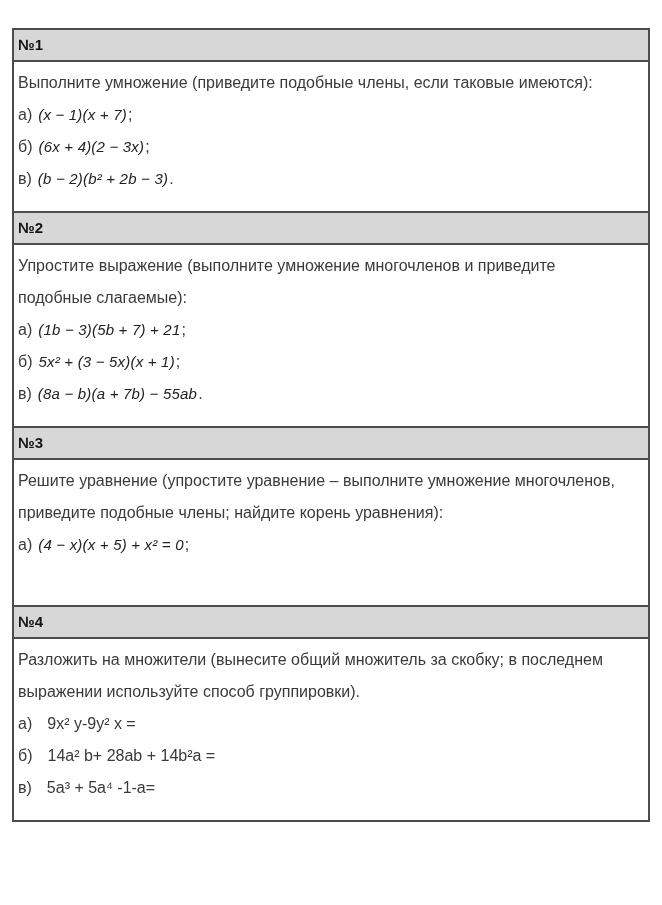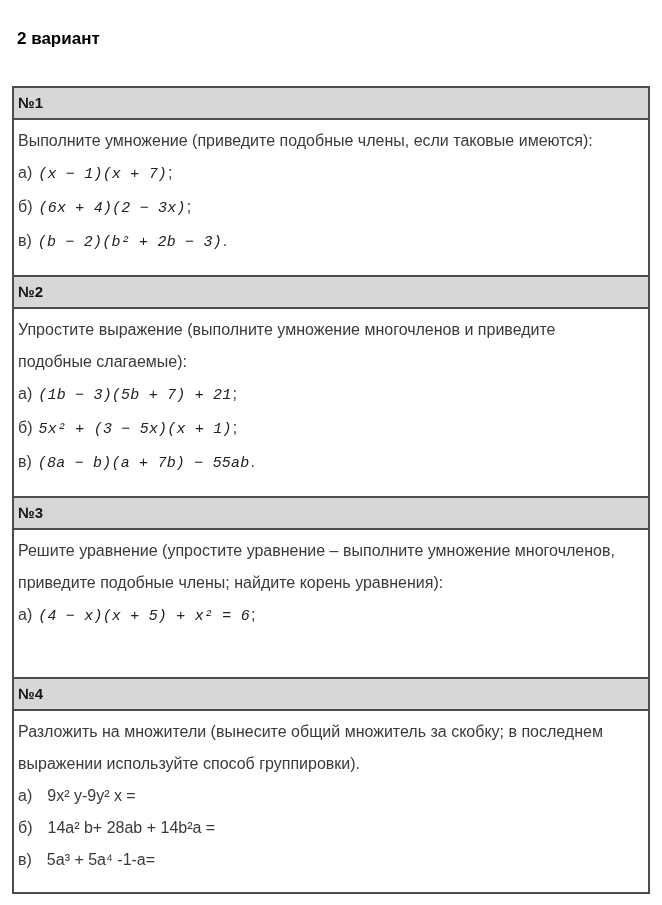--- a/index.html
+++ b/index.html
@@ -37,36 +37,35 @@
     font-size: 16px;
     line-height: 32px;
     vertical-align: top;
     color: #3a3a3a;
   }
   td.content-cell.tall { padding-bottom: 44px; }
   .task-text { max-width: 606px; }
   .item { white-space: nowrap; }
   .item-label { margin-right: 6px; }
   .math-expr {
-    font-family: Liberation Mono, monospace;
+    font-family: Liberation Sans, sans-serif;
     font-style: italic;
     font-size: 15px;
     color: #222222;
     letter-spacing: 0.2px;
   }
   .tail { margin-left: 1px; }
   .plain-item .item-label { margin-right: 15px; }
   .plain-expr { font-size: 16px; color: #3a3a3a; margin-top: 16px; }
 </style>
 </head>
 <body>
 
 <div class="page">
 
-  <h1 class="title">2 вариант</h1>
 
   <table class="tasks">
     <tbody>
 
       <tr>
         <td class="header-cell">№1</td>
       </tr>
       <tr>
         <td class="content-cell">
           <div class="task-text">Выполните умножение (приведите подобные члены, если таковые имеются):</div>
@@ -100,21 +99,21 @@
         </td>
       </tr>
 
       <tr>
         <td class="header-cell">№3</td>
       </tr>
       <tr>
         <td class="content-cell tall">
           <div class="task-text">Решите уравнение (упростите уравнение – выполните умножение многочленов, приведите подобные члены; найдите корень уравнения):</div>
           <div class="item">
-            <span class="item-label">а)</span><span class="math-expr">(4 − x)(x + 5) + x² = 6</span><span class="tail">;</span>
+            <span class="item-label">а)</span><span class="math-expr">(4 − x)(x + 5) + x² = 0</span><span class="tail">;</span>
           </div>
         </td>
       </tr>
 
       <tr>
         <td class="header-cell">№4</td>
       </tr>
       <tr>
         <td class="content-cell">
           <div class="task-text">Разложить на множители (вынесите общий множитель за скобку; в последнем выражении используйте способ группировки).</div>

